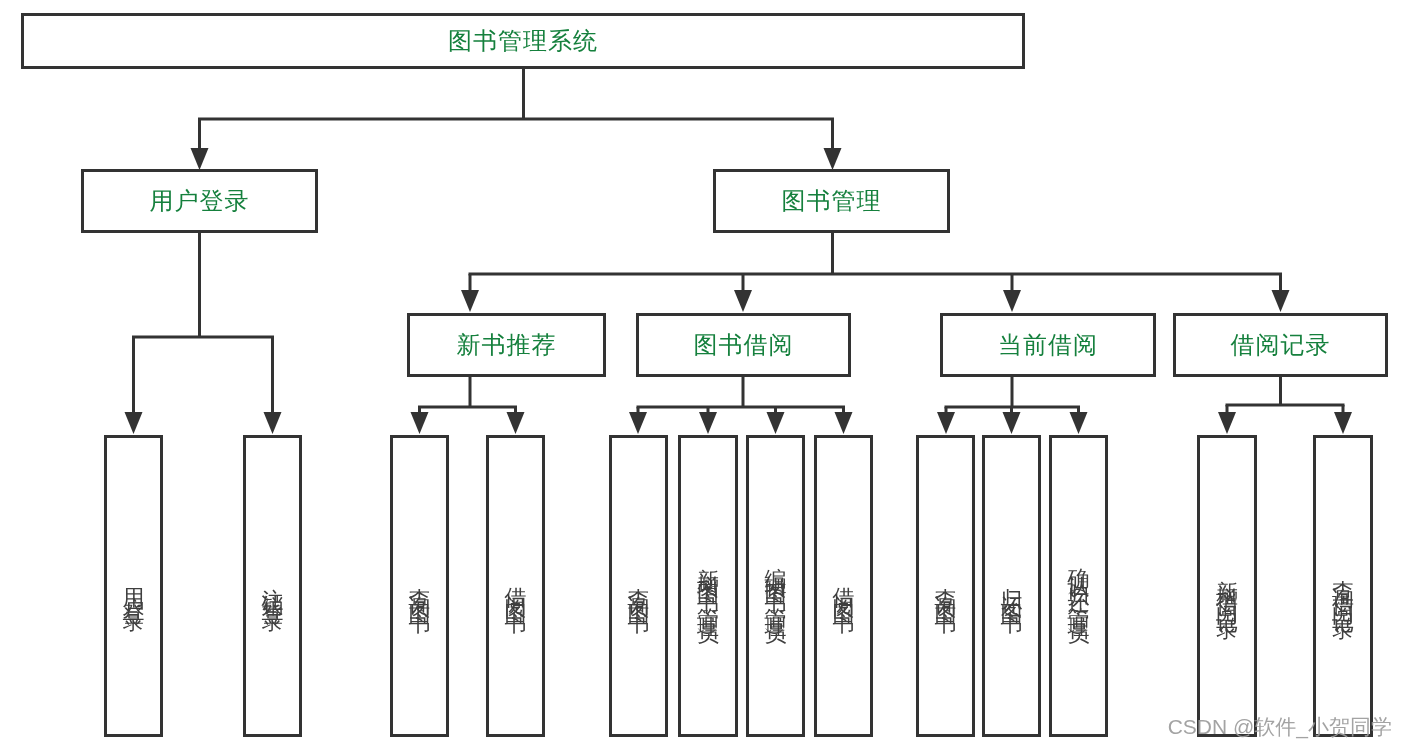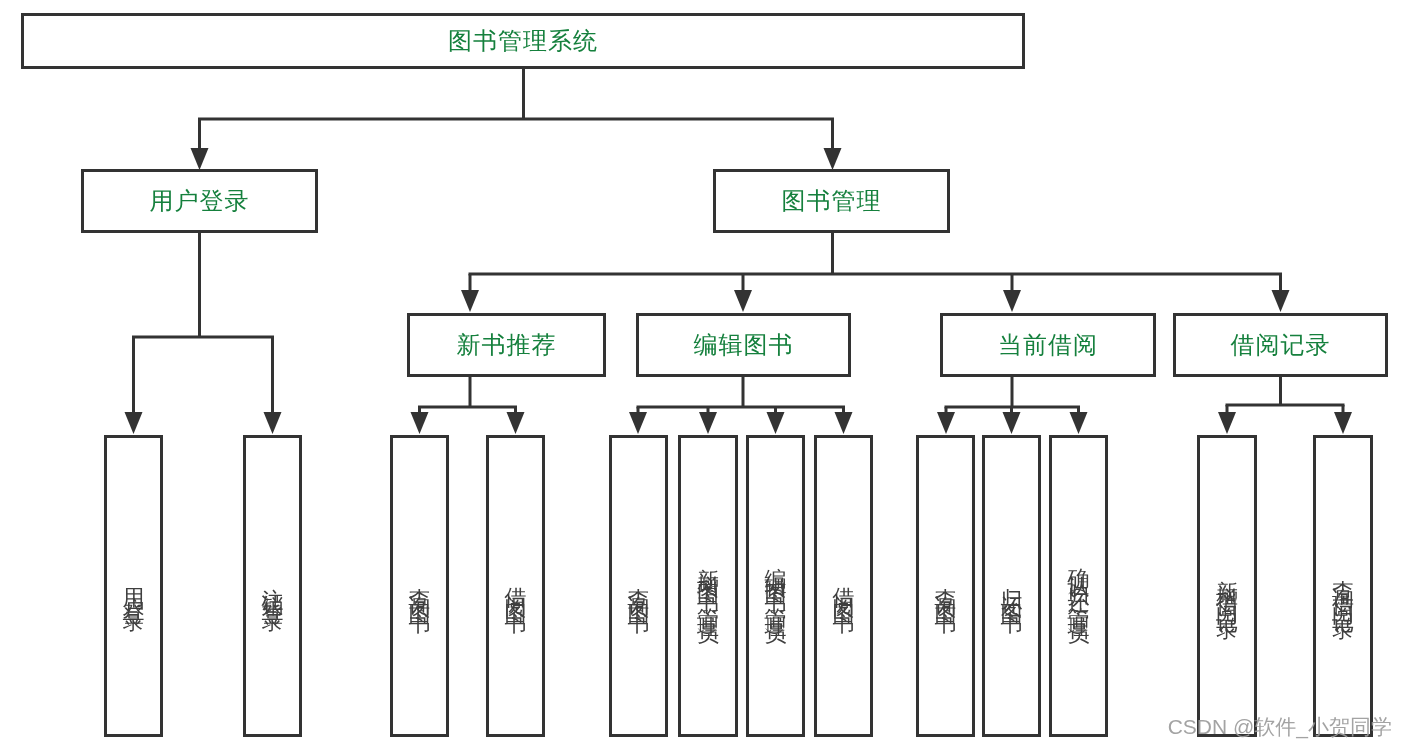--- a/index.html
+++ b/index.html
@@ -106,21 +106,21 @@
     <span class="hlabel">用户登录</span>
   </div>
   <div class="node" style="left:713px;top:169px;width:237px;height:64px;">
     <span class="hlabel">图书管理</span>
   </div>
 
   <div class="node" style="left:363px;top:313px;width:199px;height:64px;margin-left:44px;">
     <span class="hlabel">新书推荐</span>
   </div>
   <div class="node" style="left:636px;top:313px;width:215px;height:64px;">
-    <span class="hlabel">编辑图书</span>
+    <span class="hlabel">图书借阅</span>
   </div>
   <div class="node" style="left:904px;top:313px;width:216px;height:64px;margin-left:36px;">
     <span class="hlabel">当前借阅</span>
   </div>
   <div class="node" style="left:1173px;top:313px;width:215px;height:64px;">
     <span class="hlabel">借阅记录</span>
   </div>
 
   <div class="node" style="left:104px;top:435px;width:59px;height:302px;">
     <span class="vlabel">用户登录</span>

